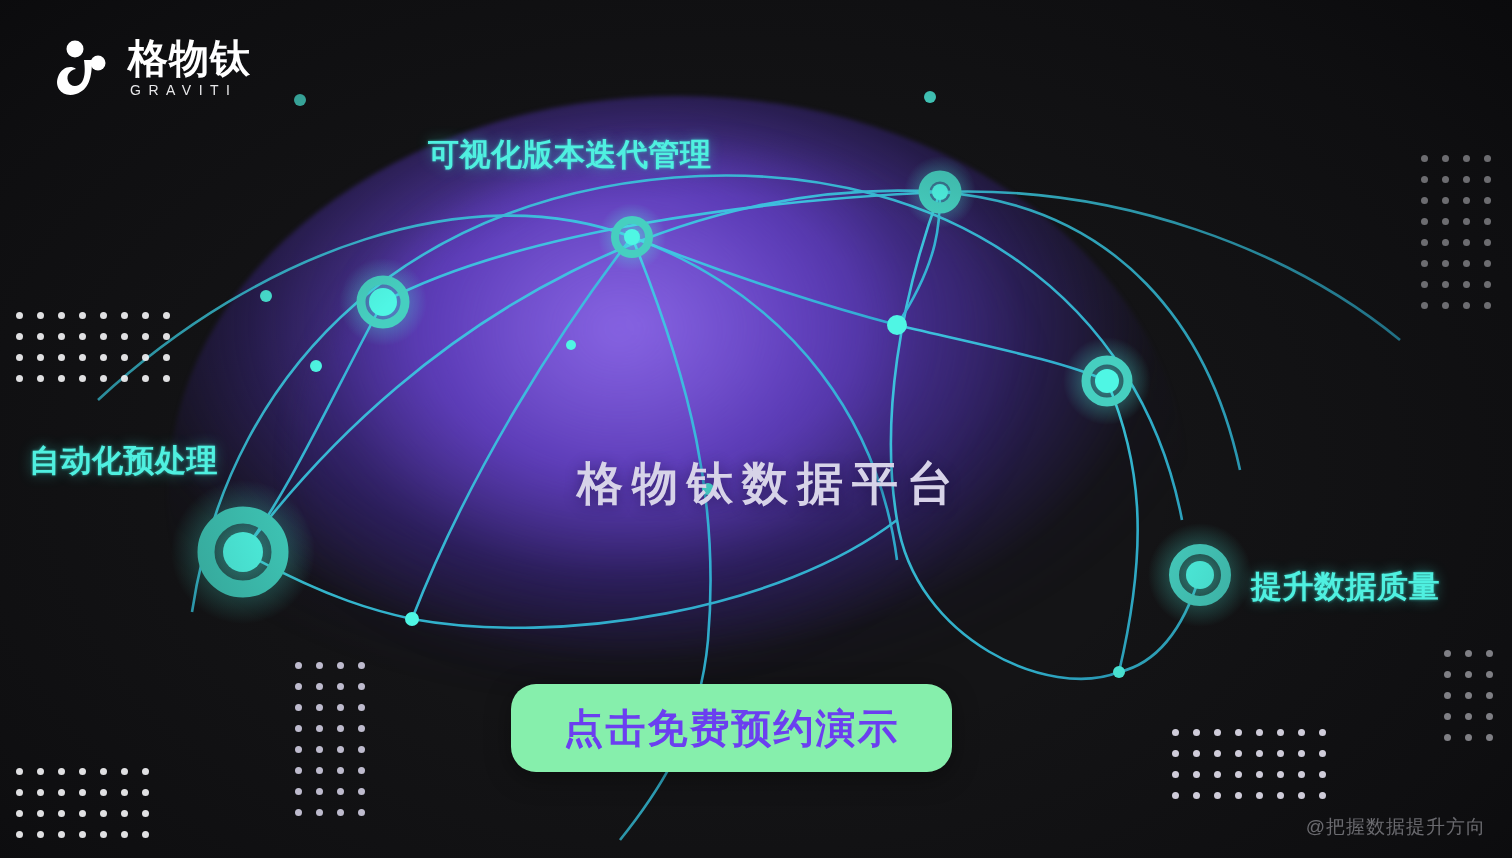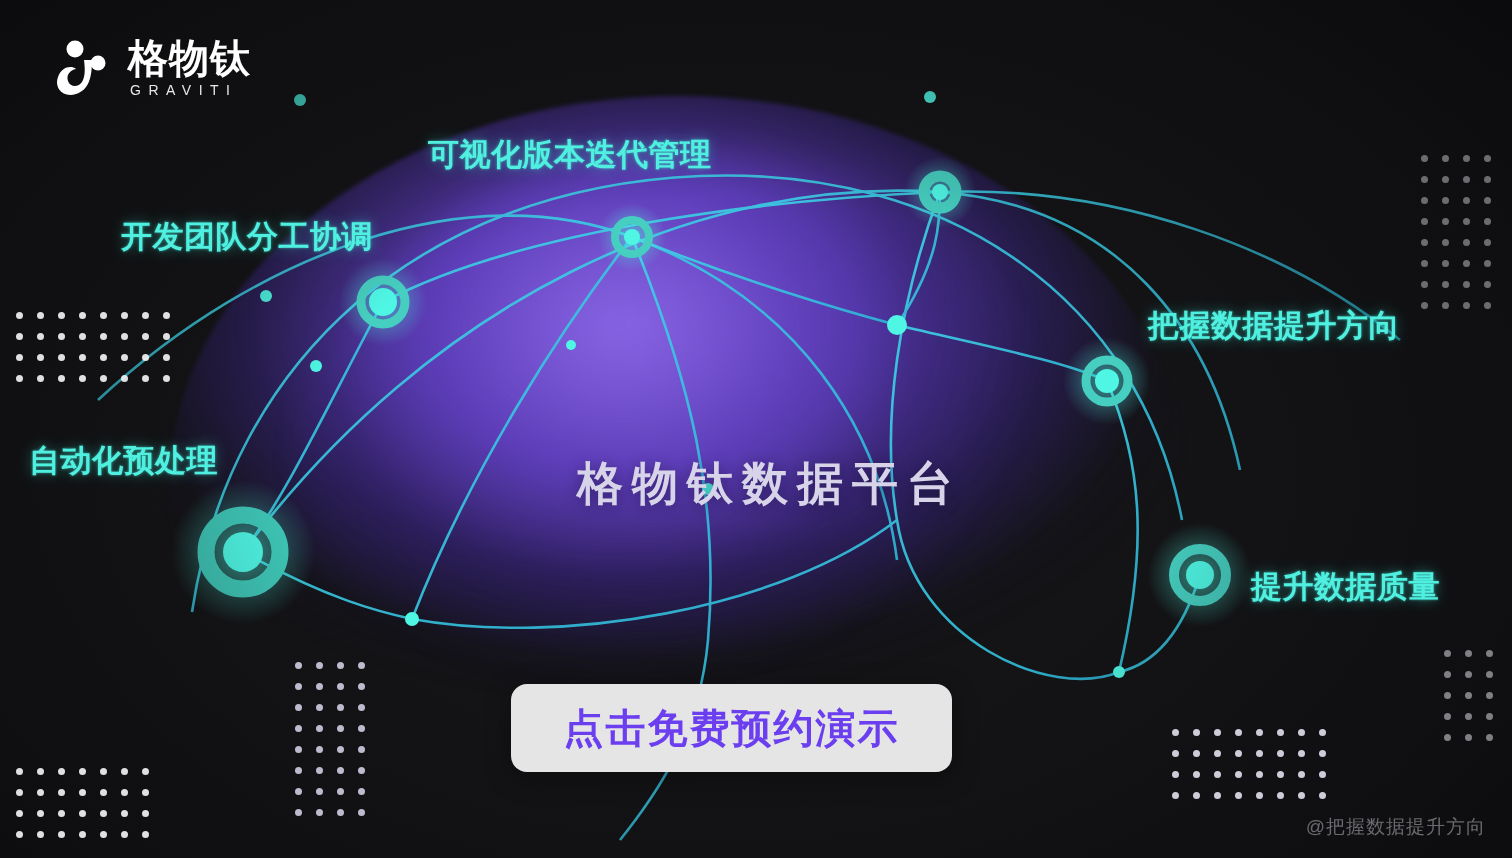--- a/index.html
+++ b/index.html
@@ -118,22 +118,22 @@
     line-height: 1.1;
     padding-left: 27px;
     text-shadow: 0 2px 14px rgba(20,10,50,0.45);
   }
 
   
   .cta {
     position: absolute;
     left: 511px; top: 684px;
     width: 441px; height: 88px;
-    background: #e5e5e5;
-    border-radius: 16px;
+    background: #86efac;
+    border-radius: 25px;
     display: flex;
     align-items: center;
     justify-content: center;
     box-shadow: 0 6px 26px rgba(0,0,0,0.35);
     cursor: pointer;
   }
   .cta-label {
     color: #6b3ff0;
     font-size: 40px;
     font-weight: 700;
@@ -427,22 +427,20 @@
       <circle cx="50" cy="27" r="7.5" fill="#ffffff"></circle>
       <path d="M44 24 C 44 41 41 54 28 58 C 15 62 6 52 10 41 C 13.5 31 23 29 28 33 C 22 34 18 39 20 45 C 22 51 30 52 34 46 C 37.5 40.5 37 32 36 24 Z" fill="#ffffff"></path>
     </svg>
     <div class="logo-text">
       <div class="logo-cn">格物钛</div>
       <div class="logo-en">GRAVITI</div>
     </div>
   </div>
 
   <div class="feature" style="left:428px; top:134px;">可视化版本迭代管理</div>
-  <div class="feature" style="left:121px; top:216px;">开发团队分工协调</div>
-  <div class="feature" style="left:1148px; top:305px;">把握数据提升方向</div>
   <div class="feature" style="left:29px; top:440px;">自动化预处理</div>
   <div class="feature" style="left:1251px; top:566px;">提升数据质量</div>
 
   <div class="headline">
     <div class="headline-sub">格物钛数据平台</div>
   </div>
 
   <div class="cta">
     <span class="cta-label">点击免费预约演示</span>
   </div>

